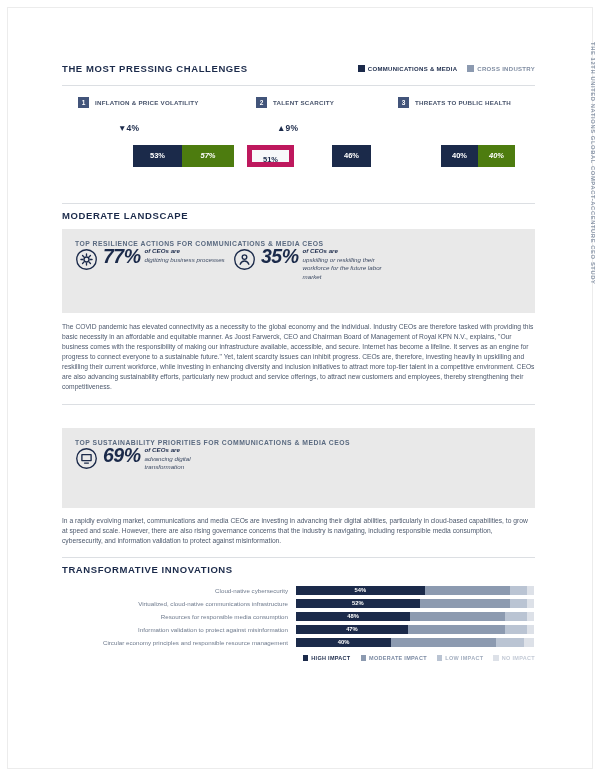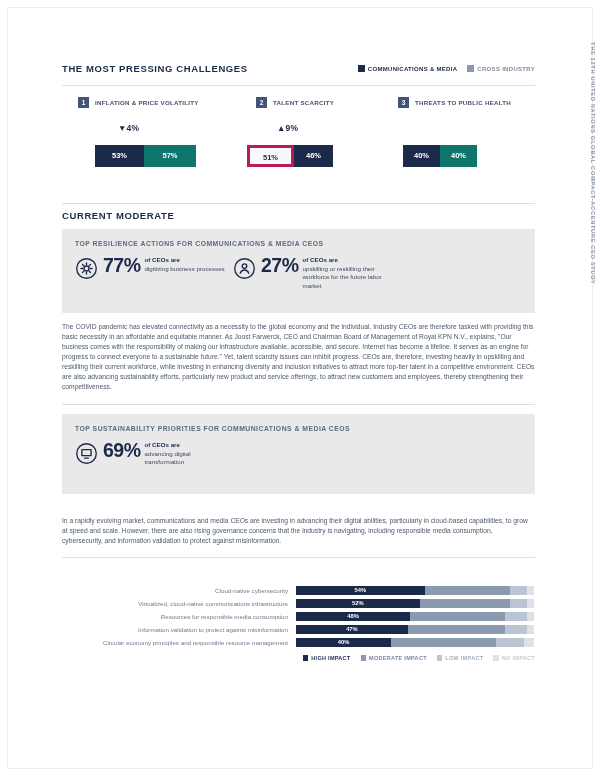--- a/index.html
+++ b/index.html
@@ -24,27 +24,27 @@
   .lg-mid{font-size:6px;font-weight:bold;color:#7f8ca1;letter-spacing:.3px;}
 
   .challenges{position:absolute;left:0;top:97px;width:600px;height:80px;}
   .ch-head{position:absolute;display:flex;align-items:center;gap:6px;}
   .ch-num{width:11px;height:11px;background:#42547a;color:#fff;font-size:6.5px;font-weight:bold;
           display:flex;align-items:center;justify-content:center;flex:none;}
   .ch-label{font-size:6.2px;font-weight:bold;color:#47536b;letter-spacing:.25px;}
   .delta{position:absolute;font-size:8.5px;font-weight:bold;color:#1b2a4a;letter-spacing:.2px;}
   .ch-bars{position:absolute;display:flex;align-items:stretch;height:22px;}
   .bar{height:22px;line-height:22px;text-align:center;font-size:7.5px;font-weight:bold;box-sizing:border-box;}
-  .bar-dark{background:#1b2a4a;color:#ffffff;}
-  .bar-mid{background:#0f766e;color:#ffffff;}
-  .bar-outline{background:#f7f8fa;border:3px solid #be185d;color:#1b2a4a;line-height:20px;}
+  .bar-dark{background:#1b2a4a;color:#ffffff;margin-left:38px;}
+  .bar-mid{background:#4d7c0f;color:#ffffff;font-style:italic;}
+  .bar-outline{background:#f7f8fa;border:5px solid #be185d;color:#1b2a4a;line-height:20px;}
 
   .panel{position:absolute;left:62px;width:473px;background:#e9e9e9;box-sizing:border-box;padding:11px 13px;overflow:hidden;}
   .panel-title{font-size:6.8px;font-weight:bold;letter-spacing:.5px;color:#5a6a80;}
-  .stats{display:flex;margin-top:9px;}
+  .stats{display:flex;font-style:italic;}
   .stat{width:158px;display:flex;align-items:flex-start;box-sizing:border-box;padding-right:6px;}
   .stat svg{width:23px;height:23px;flex:none;margin-right:5px;margin-top:1px;}
   .stat-num{font-size:19.5px;font-weight:bold;color:#1b2a4a;line-height:1;letter-spacing:-.5px;}
   .stat-text{margin-left:4px;width:86px;font-size:6.2px;line-height:1.4;color:#3c4a63;}
   .stat-text .b{display:block;font-weight:bold;color:#1b2a4a;}
 
   .para{position:absolute;left:62px;width:473px;font-size:6.7px;line-height:1.5;color:#4c586c;text-align:left;}
 
   .chart{position:absolute;left:62px;top:586px;width:473px;}
   .ch-row{display:flex;align-items:center;margin-bottom:4px;}
@@ -112,21 +112,21 @@
         <div class="bar bar-outline" style="width: 47px;">51%</div>
         <div class="bar bar-dark" style="width: 39px;">46%</div>
       </div>
     <div class="ch-bars" style="left:403px;top:48px;">
         <div class="bar bar-dark" style="width: 37px;">40%</div>
         <div class="bar bar-mid" style="width: 37px;">40%</div>
       </div>
   </div>
 
   <div class="rule" style="top:203px;"></div>
-  <div class="h1 abs" style="top:210px;">CURRENT MODERATE</div>
+  <div class="h1 abs" style="top:210px;">MODERATE LANDSCAPE</div>
 
   <div class="panel" style="top:229px;height:84px;">
     <div class="panel-title">TOP RESILIENCE ACTIONS FOR COMMUNICATIONS &amp; MEDIA CEOS</div>
     <div class="stats">
       <div class="stat">
         <svg viewBox="0 0 24 24">
           <g class="icon-stroke">
             <circle cx="12" cy="12" r="10.2"></circle>
             <circle cx="12" cy="12" r="2.6"></circle>
             <path d="M12 6.2v2 M12 15.8v2 M6.2 12h2 M15.8 12h2 M7.9 7.9l1.4 1.4 M14.7 14.7l1.4 1.4 M16.1 7.9l-1.4 1.4 M9.3 14.7l-1.4 1.4"></path>
@@ -139,34 +139,34 @@
         </div>
       </div>
       <div class="stat">
         <svg viewBox="0 0 24 24">
           <g class="icon-stroke">
             <circle cx="12" cy="12" r="10.2"></circle>
             <circle cx="12" cy="9.5" r="2.4"></circle>
             <path d="M7.5 17c.9-2.3 2.5-3.4 4.5-3.4s3.6 1.1 4.5 3.4"></path>
           </g>
         </svg>
-        <div class="stat-num">27%</div>
+        <div class="stat-num">35%</div>
         <div class="stat-text">
           <span class="b">of CEOs are</span>
           <span>upskilling or reskilling their workforce for the future labor market</span>
         </div>
       </div>
     </div>
   </div>
 
   <div class="para" style="top:322px;">The COVID pandemic has elevated connectivity as a necessity to the global economy and the individual. Industry CEOs are therefore tasked with providing this basic necessity in an affordable and equitable manner. As Joost Farwerck, CEO and Chairman Board of Management of Royal KPN N.V., explains, "Our business comes with the responsibility of making our infrastructure available, accessible, and secure. Internet has become a lifeline. It serves as an engine for progress to connect everyone to a sustainable future." Yet, talent scarcity issues can inhibit progress. CEOs are, therefore, investing heavily in upskilling and reskilling their current workforce, while investing in enhancing diversity and inclusion initiatives to attract more top-tier talent in a competitive environment. CEOs are also advancing sustainability efforts, particularly new product and service offerings, to attract new customers and employees, thereby strengthening their competitiveness.</div>
 
   <div class="rule" style="top:404px;"></div>
 
-  <div class="panel" style="top:414px;height:80px;">
+  <div class="panel" style="top:428px;height:80px;">
     <div class="panel-title">TOP SUSTAINABILITY PRIORITIES FOR COMMUNICATIONS &amp; MEDIA CEOS</div>
     <div class="stats">
       <div class="stat">
         <svg viewBox="0 0 24 24">
           <g class="icon-stroke">
             <circle cx="12" cy="12" r="10.2"></circle>
             <rect x="7.2" y="8" width="9.6" height="6.2"></rect>
             <path d="M10 16.8h4"></path>
           </g>
         </svg>
@@ -175,20 +175,21 @@
           <span class="b">of CEOs are</span>
           <span>advancing digital transformation</span>
         </div>
       </div>
     </div>
   </div>
 
   <div class="para" style="top:516px;">In a rapidly evolving market, communications and media CEOs are investing in advancing their digital abilities, particularly in cloud-based capabilities, to grow at speed and scale. However, there are also rising governance concerns that the industry is navigating, including responsible media consumption, cybersecurity, and information validation to protect against misinformation.</div>
 
   <div class="rule" style="top:557px;"></div>
+  <div class="h1 abs" style="top:564px;">TRANSFORMATIVE INNOVATIONS</div>
 
   <div class="chart">
       <div class="ch-row">
         <div class="ch-cat">Cloud-native cybersecurity</div>
         <div class="ch-bar">
           <div class="ch-seg" style="width: 128.5px; background: rgb(27, 42, 74);">54%</div>
           <div class="ch-seg" style="width: 85.7px; background: rgb(140, 154, 176);"></div>
           <div class="ch-seg" style="width: 16.7px; background: rgb(186, 196, 211);"></div>
           <div class="ch-seg" style="width: 7.1px; background: rgb(221, 225, 232);"></div>
         </div>

